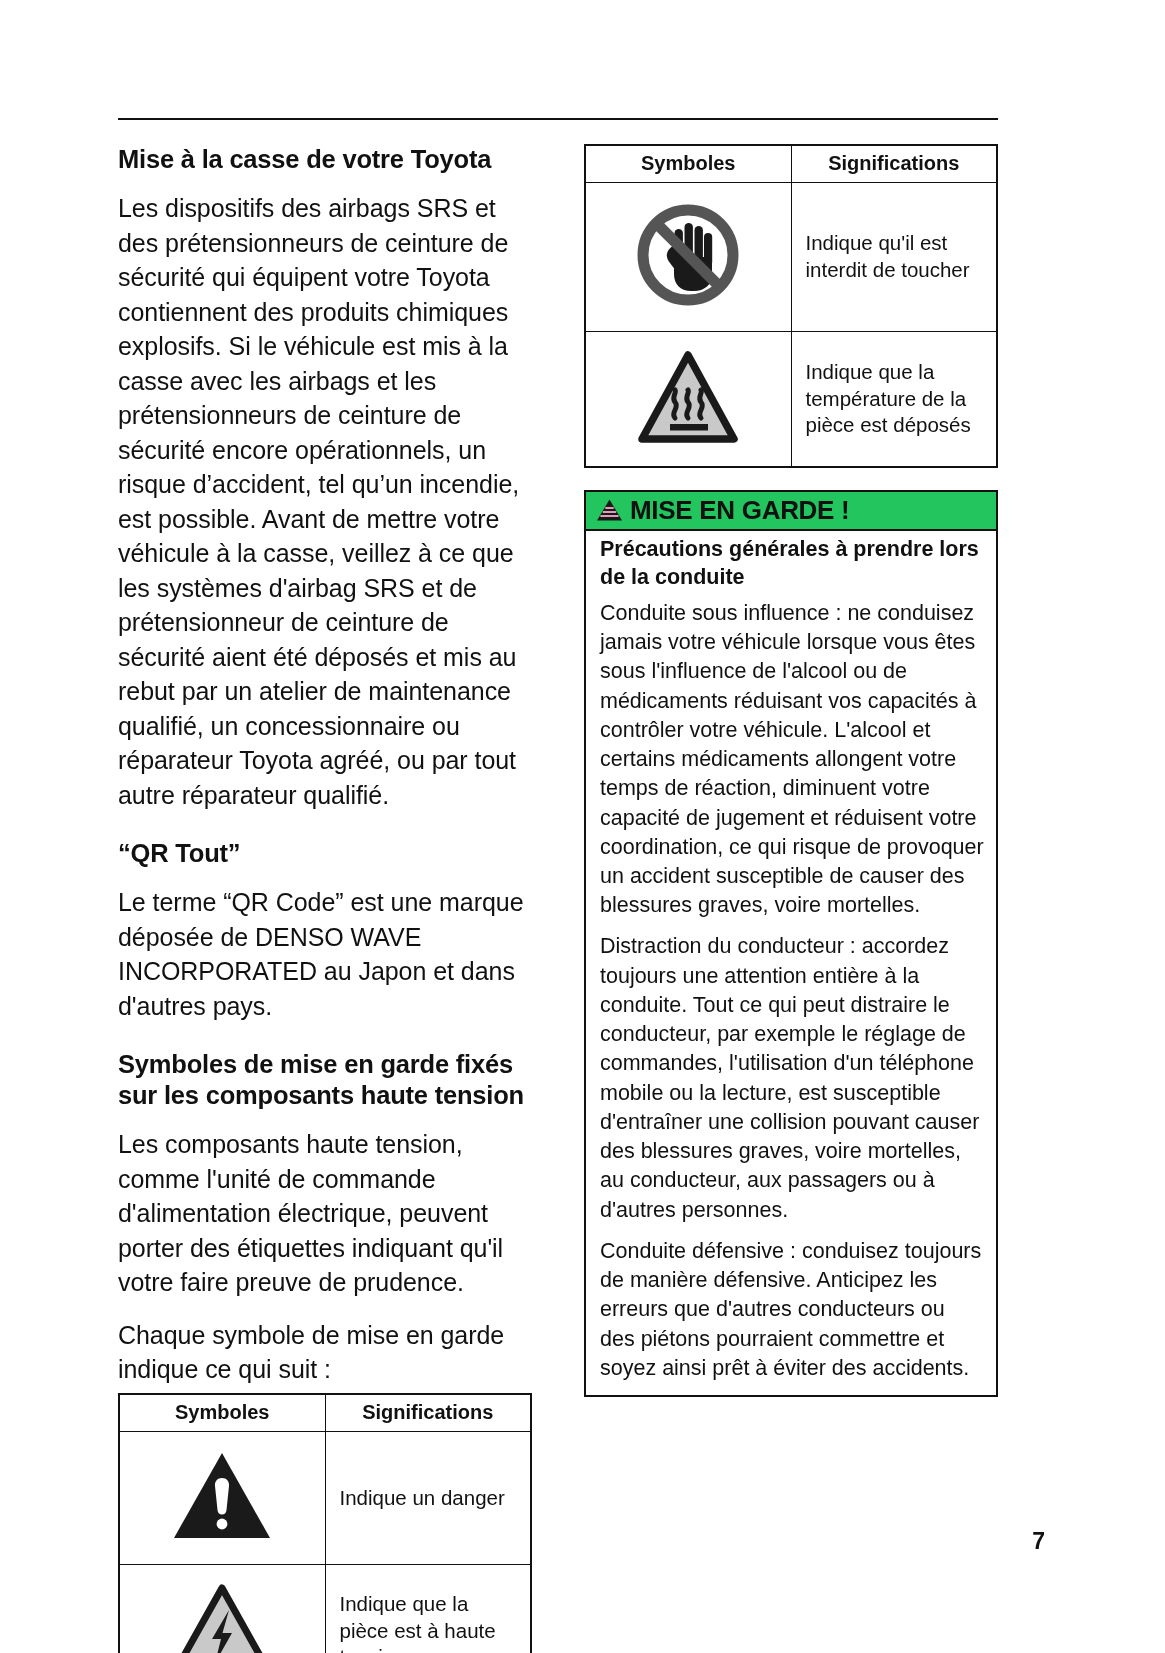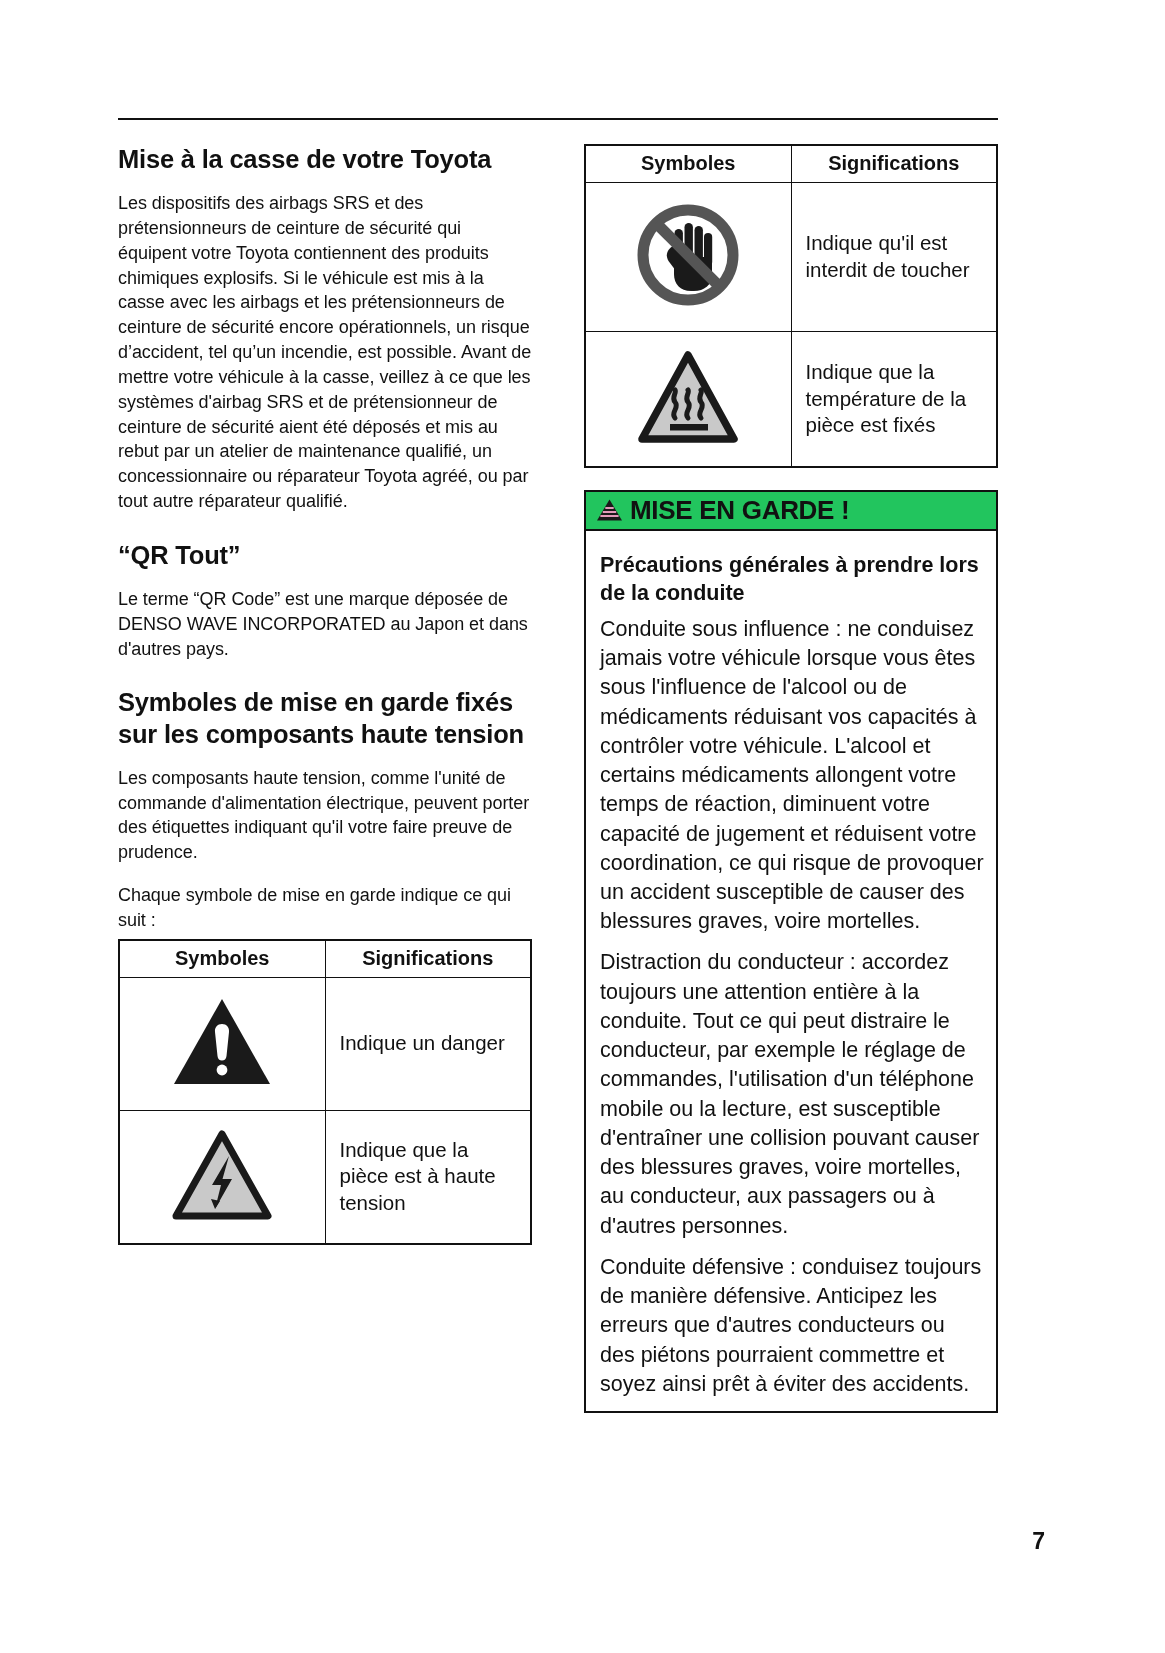--- a/index.html
+++ b/index.html
@@ -36,21 +36,21 @@
 
   h2.head{
     font-size:25.5px;
     font-weight:bold;
     line-height:1.22;
     margin:0 0 16px 0;
     letter-spacing:-0.2px;
   }
   h2.head.second{margin-top:26px;}
   p.body{
-    font-size:18px;
+    font-size:25px;
     line-height:1.38;
     margin:0 0 18px 0;
     letter-spacing:-0.05px;
   }
   p.tight{margin-bottom:2px;}
 
   
   table.symtab{
     border-collapse:collapse;
     width:100%;
@@ -95,21 +95,21 @@
     gap:7px;
     padding:5px 10px 6px 10px;
   }
   .warnbar .wlabel{
     font-size:26px;
     font-weight:bold;
     letter-spacing:-0.3px;
     line-height:1;
   }
   .warnbody{
-    padding:21px 12px 10px 14px;
+    padding:5px 12px 10px 14px;
   }
   .warnbody h3{
     font-size:21.5px;
     font-weight:bold;
     line-height:1.3;
     margin:0 0 7px 0;
   }
   .warnbody p{
     font-size:21.5px;
     line-height:1.36;
@@ -225,21 +225,21 @@
                   <path d="M51 5 L97 89 L5 89 Z" fill="#c9c9c9" stroke="#1a1a1a" stroke-width="7.5" stroke-linejoin="round"></path>
                   <g fill="none" stroke="#1a1a1a" stroke-width="5" stroke-linecap="round">
                     <path d="M38 68 C33 62 43 58 38 52 C34 47 40 43 38 40"></path>
                     <path d="M51 68 C46 62 56 58 51 52 C47 47 53 43 51 40"></path>
                     <path d="M64 68 C59 62 69 58 64 52 C60 47 66 43 64 40"></path>
                   </g>
                   <rect x="33" y="74" width="38" height="6.5" fill="#1a1a1a"></rect>
                 </svg>
               </span>
             </td>
-            <td class="mean">Indique que la température de la pièce est fixés</td>
+            <td class="mean">Indique que la température de la pièce est déposés</td>
           </tr>
         </tbody>
       </table>
 
       <div class="warnbox">
         <div class="warnbar">
           <span>
             <svg width="27" height="24" viewBox="0 0 27 24" aria-hidden="true">
               <path d="M13.5 1.5 L26 22.5 L1 22.5 Z" fill="#1a1a1a"></path>
               <g stroke="#eda3c2" stroke-width="1.9">

